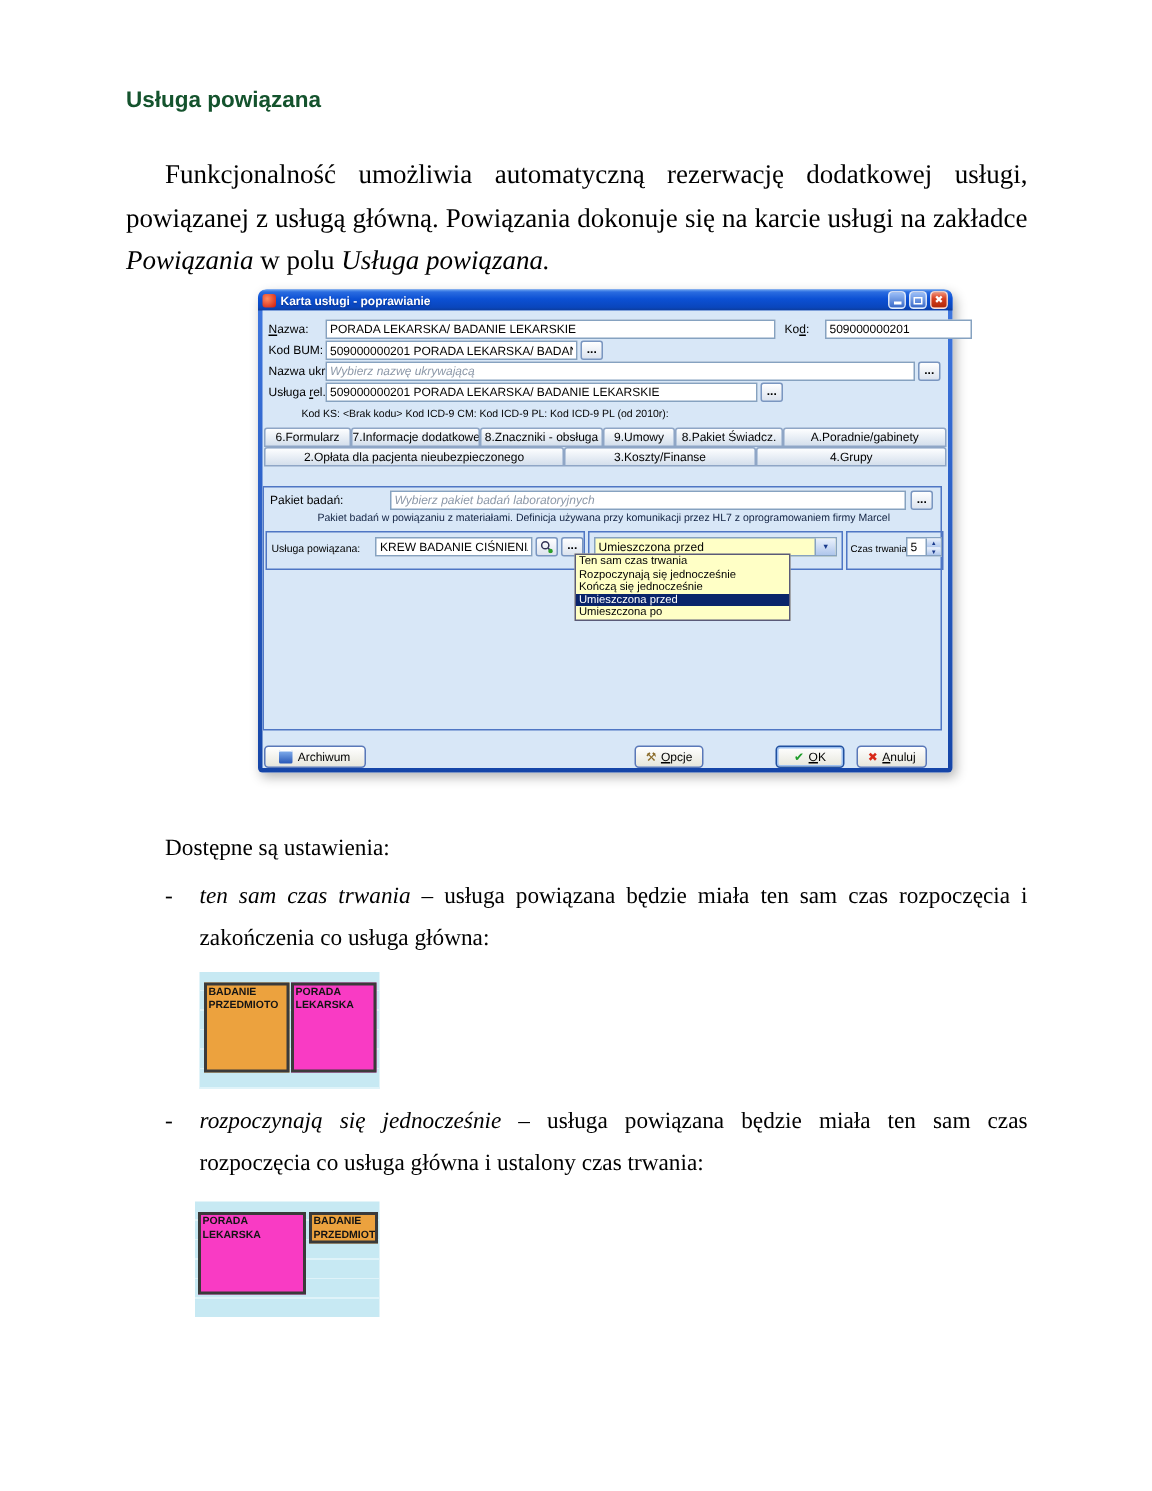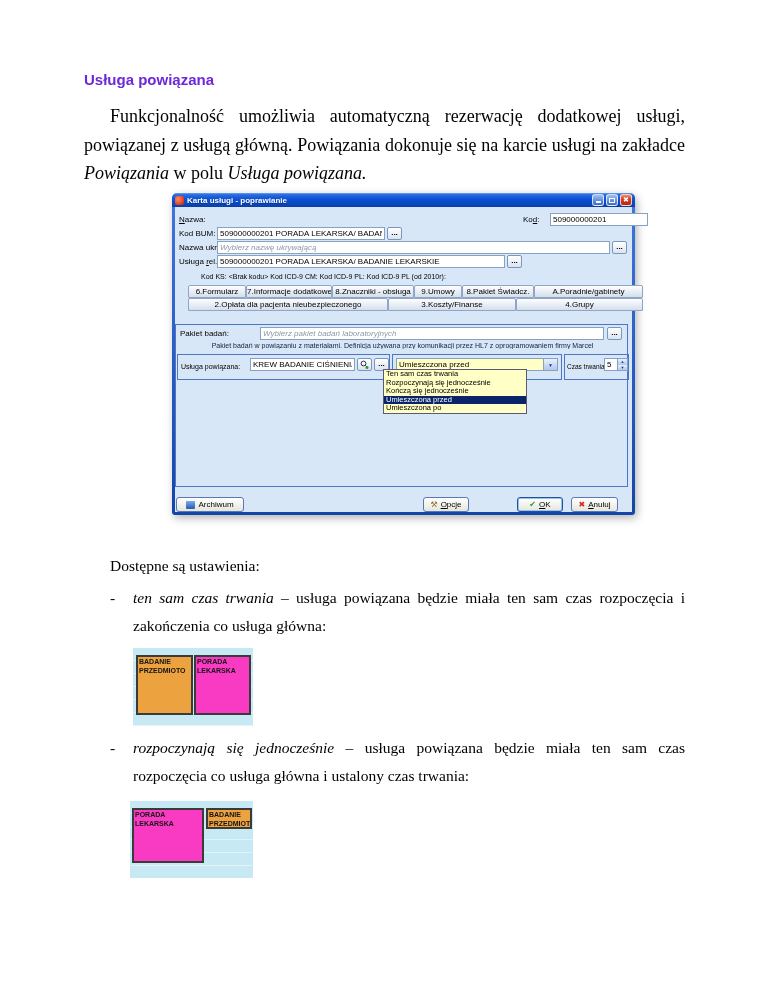--- a/index.html
+++ b/index.html
@@ -1,21 +1,21 @@
 <!DOCTYPE html>
 <html><head>
 <meta charset="utf-8">
 <style>
   html,body{margin:0;padding:0;background:#e8e8e8;}
   .page{position:relative;width:768px;height:994px;background:#ffffff;overflow:hidden;
         font-family:"Liberation Serif",serif;color:#000;}
 
   
-  .doc-heading{position:absolute;left:84px;top:71px;margin:0;
-    font:bold 15px "Liberation Sans",sans-serif;color:#6d28d9;}
+  .doc-heading{position:absolute;left:84px;top:58px;margin:0;
+    font:bold 15px "Liberation Sans",sans-serif;color:#14532d;}
   .doc-intro{position:absolute;left:84px;top:102px;width:601px;margin:0;
     font-size:18px;line-height:28.5px;text-align:justify;text-indent:26px;}
   .doc-settings{position:absolute;left:110px;top:557px;margin:0;font-size:15.5px;}
   .bullet{position:absolute;left:110px;width:575px;display:flex;font-size:15.5px;line-height:28px;}
   .bullet .mk{width:23px;flex:none;}
   .bullet .bt{flex:1;text-align:justify;}
   .lead{font-style:italic;}
 
   
   .xp-dialog{position:absolute;left:172px;top:193px;width:463px;height:322px;box-sizing:border-box;
@@ -38,21 +38,21 @@
 
   .lbl{position:absolute;font-size:8px;line-height:13px;white-space:nowrap;color:#000;}
   .small{font-size:7px;}
   .tin{position:absolute;height:13px;box-sizing:border-box;border:1px solid #86A2C0;background:#fff;
     padding:0 2px;font:8px "Liberation Sans",sans-serif;color:#000;}
   .tin::placeholder{color:#8C98A8;font-style:italic;}
   .dots{position:absolute;width:15px;height:13px;box-sizing:border-box;border:1px solid #7A96C0;border-radius:2px;
     background:linear-gradient(#FFFFFF,#DCE3EE);font:bold 8px "Liberation Sans",sans-serif;text-align:center;
     line-height:9px;cursor:pointer;}
 
-  .tabrow{position:absolute;left:1px;width:487px;height:13px;display:flex;padding-left:12px;}
+  .tabrow{position:absolute;left:1px;width:487px;height:13px;display:flex;}
   .tab{box-sizing:border-box;border:1px solid #8FA6C6;border-radius:2px 2px 0 0;
     background:linear-gradient(#FDFEFF,#D4DFEC);font-size:8px;line-height:11px;text-align:center;
     white-space:nowrap;overflow:hidden;cursor:pointer;}
   .tab.active{background:#FCFBF4;border-top:2px solid #F6C332;border-bottom-color:#FCFBF4;}
 
   .panel{position:absolute;box-sizing:border-box;border:1px solid #4F76C4;background:#D8E7F7;}
   .cell{position:absolute;box-sizing:border-box;border:1px solid #4F76C4;height:26px;}
   .note{position:absolute;font-size:7px;text-align:center;white-space:nowrap;overflow:hidden;color:#102040;}
 
   .combo{position:absolute;height:13px;box-sizing:border-box;border:1px solid #86A2C0;background:#FFFFC6;display:flex;}
@@ -113,20 +113,21 @@
           </span>
         <span class="wb close">
             <span>✖</span>
           </span>
       </span>
     </div>
 
     <div class="dlg-body">
 
       <span class="lbl" style="left:4px;top:6px"><u>N</u>azwa:</span>
+      <input class="tin" style="left: 42px; top: 6px; width: 300px;" readonly="" value="PORADA LEKARSKA/ BADANIE LEKARSKIE">
       <span class="lbl" style="left:348px;top:6px">Ko<u>d</u>:</span>
       <input class="tin" style="left: 375px; top: 6px; width: 98px;" readonly="" value="509000000201">
 
       <span class="lbl" style="left:4px;top:20px">Kod BUM:</span>
       <input class="tin" style="left: 42px; top: 20px; width: 168px;" readonly="" value="509000000201 PORADA LEKARSKA/ BADANIE">
       <span class="dots" style="left:212px;top:20px">...</span>
 
       <span class="lbl" style="left:4px;top:34px">Nazwa ukryw:</span>
       <input class="tin" style="left: 42px; top: 34px; width: 393px;" readonly="" placeholder="Wybierz nazwę ukrywającą">
       <span class="dots" style="left:437px;top:34px">...</span>

